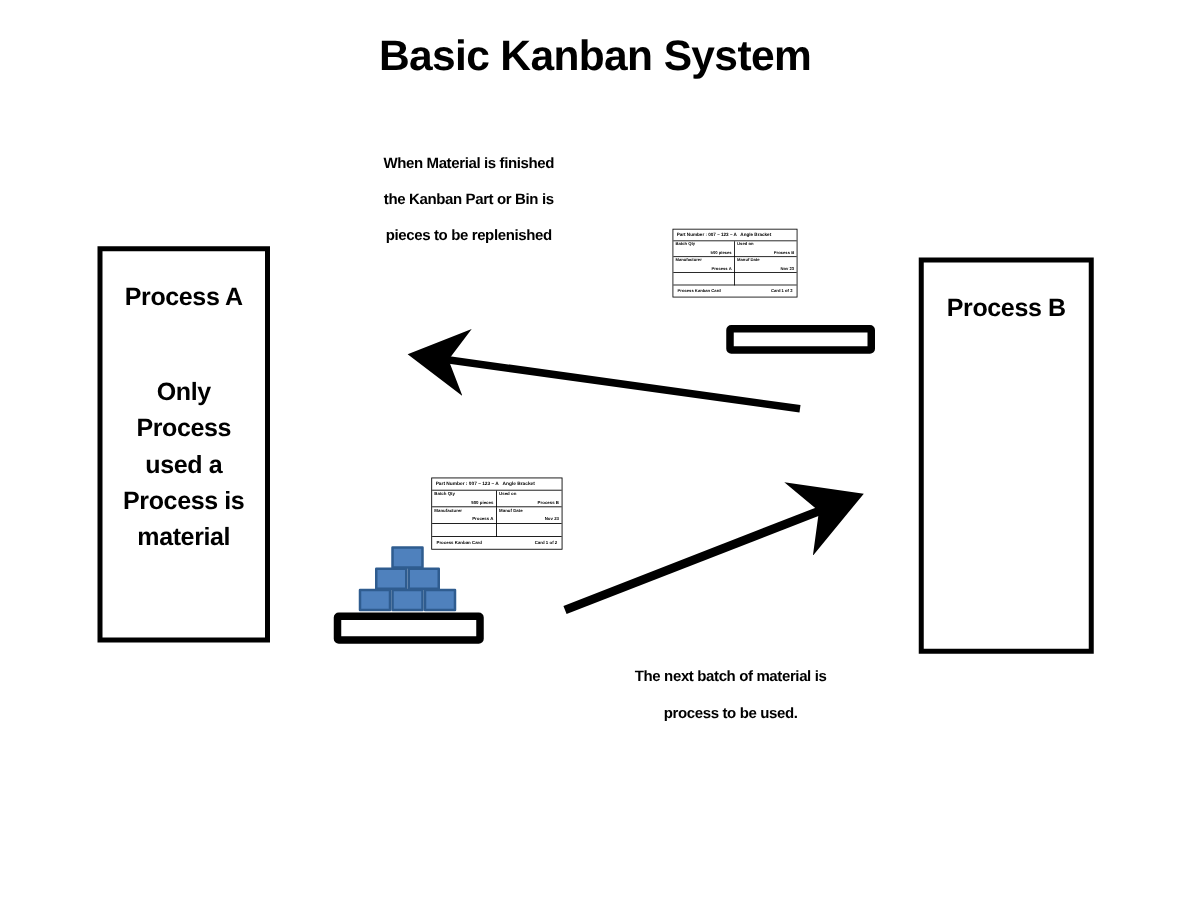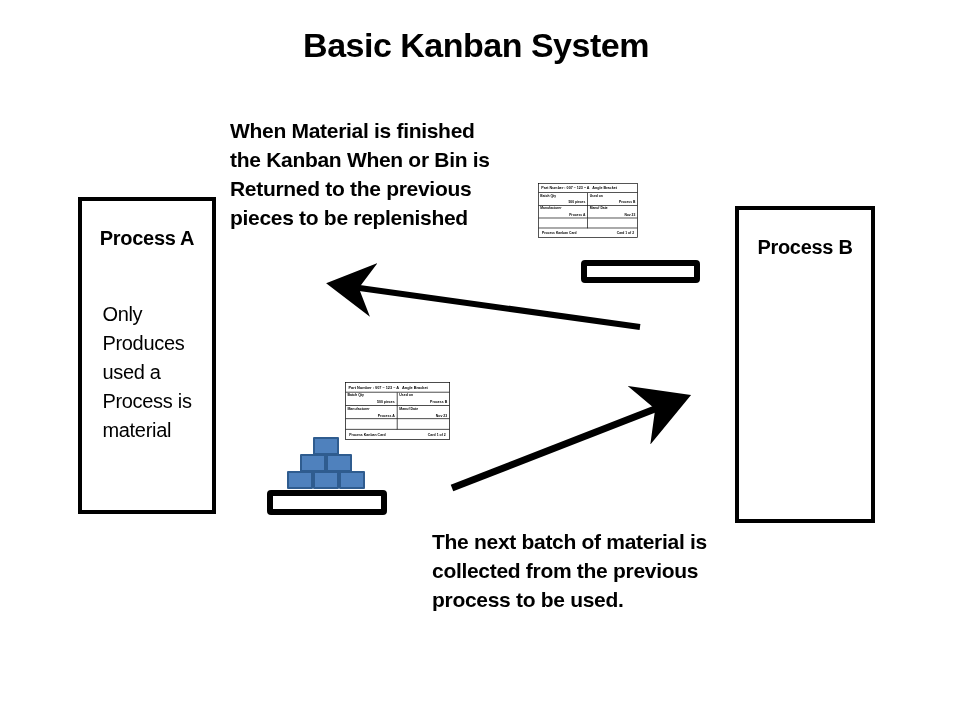--- a/index.html
+++ b/index.html
@@ -9,33 +9,33 @@
   }
   .abs{position:absolute;}
 
   
   .title{
     top:26px;left:0;width:952px;text-align:center;
     font-size:34px;font-weight:bold;letter-spacing:-0.5px;
   }
 
   
-  .note{font-weight:bold;font-size:21px;line-height:29px;letter-spacing:-0.3px;}
+  .note{font-weight:bold;text-align:center;font-size:12px;line-height:29px;letter-spacing:-0.3px;}
   .note-top{top:116px;left:230px;width:290px;}
   .note-bottom{top:527px;left:432px;width:305px;}
 
   
   .process-box{
     border:4px solid #000;background:#fff;box-sizing:border-box;
     display:flex;flex-direction:column;align-items:center;
   }
   .process-a{left:78px;top:197px;width:138px;height:317px;}
   .process-b{left:735px;top:206px;width:140px;height:317px;}
   .process-label{margin-top:26px;font-size:20px;font-weight:bold;letter-spacing:-0.3px;}
-  .process-note{margin-top:50px;font-size:20px;font-weight:normal;line-height:29px;letter-spacing:-0.3px;}
+  .process-note{margin-top:50px;font-size:20px;font-weight:bold;line-height:29px;text-align:center;letter-spacing:-0.3px;}
 
   
   .kanban-card{
     width:300px;height:165px;background:#fff;border:2px solid #000;
     box-sizing:border-box;display:grid;
     grid-template-rows:28px 38px 38px 30px 1fr;
     grid-template-columns:50% 50%;
     transform-origin:top left;font-weight:bold;
   }
   .kc-row1{grid-column:1/3;border-bottom:2px solid #000;display:flex;align-items:center;
@@ -63,30 +63,29 @@
   
   .arrow-layer{left:0;top:0;width:960px;height:720px;pointer-events:none;}
 </style>
 </head>
 <body>
 
 <div class="abs title">Basic Kanban System</div>
 
 <div class="abs note note-top">
   <div>When Material is finished</div>
-  <div>the Kanban When or Bin is</div>
-  <div>Returned to the previous</div>
+  <div>the Kanban Part or Bin is</div>
   <div>pieces to be replenished</div>
 </div>
 
 <div class="abs process-box process-a">
   <div class="process-label">Process A</div>
   <div class="process-note">
     <div>Only</div>
-    <div>Produces</div>
+    <div>Process</div>
     <div>used a</div>
     <div>Process is</div>
     <div>material</div>
   </div>
 </div>
 
 <div class="abs process-box process-b">
   <div class="process-label">Process B</div>
 </div>
 
@@ -160,15 +159,14 @@
     <marker id="ah" markerWidth="9" markerHeight="9" refX="6" refY="4.5" orient="auto" markerUnits="strokeWidth">
       <path d="M0,0 L8,4.5 L0,9 L2.5,4.5 Z" fill="#000"></path>
     </marker>
   </defs>
   <line x1="640" y1="327" x2="338" y2="285" stroke="#000" stroke-width="6" marker-end="url(#ah)"></line>
   <line x1="452" y1="488" x2="678" y2="400" stroke="#000" stroke-width="7" marker-end="url(#ah)"></line>
 </svg>
 
 <div class="abs note note-bottom">
   <div>The next batch of material is</div>
-  <div>collected from the previous</div>
   <div>process to be used.</div>
 </div>
 
 </body></html>

